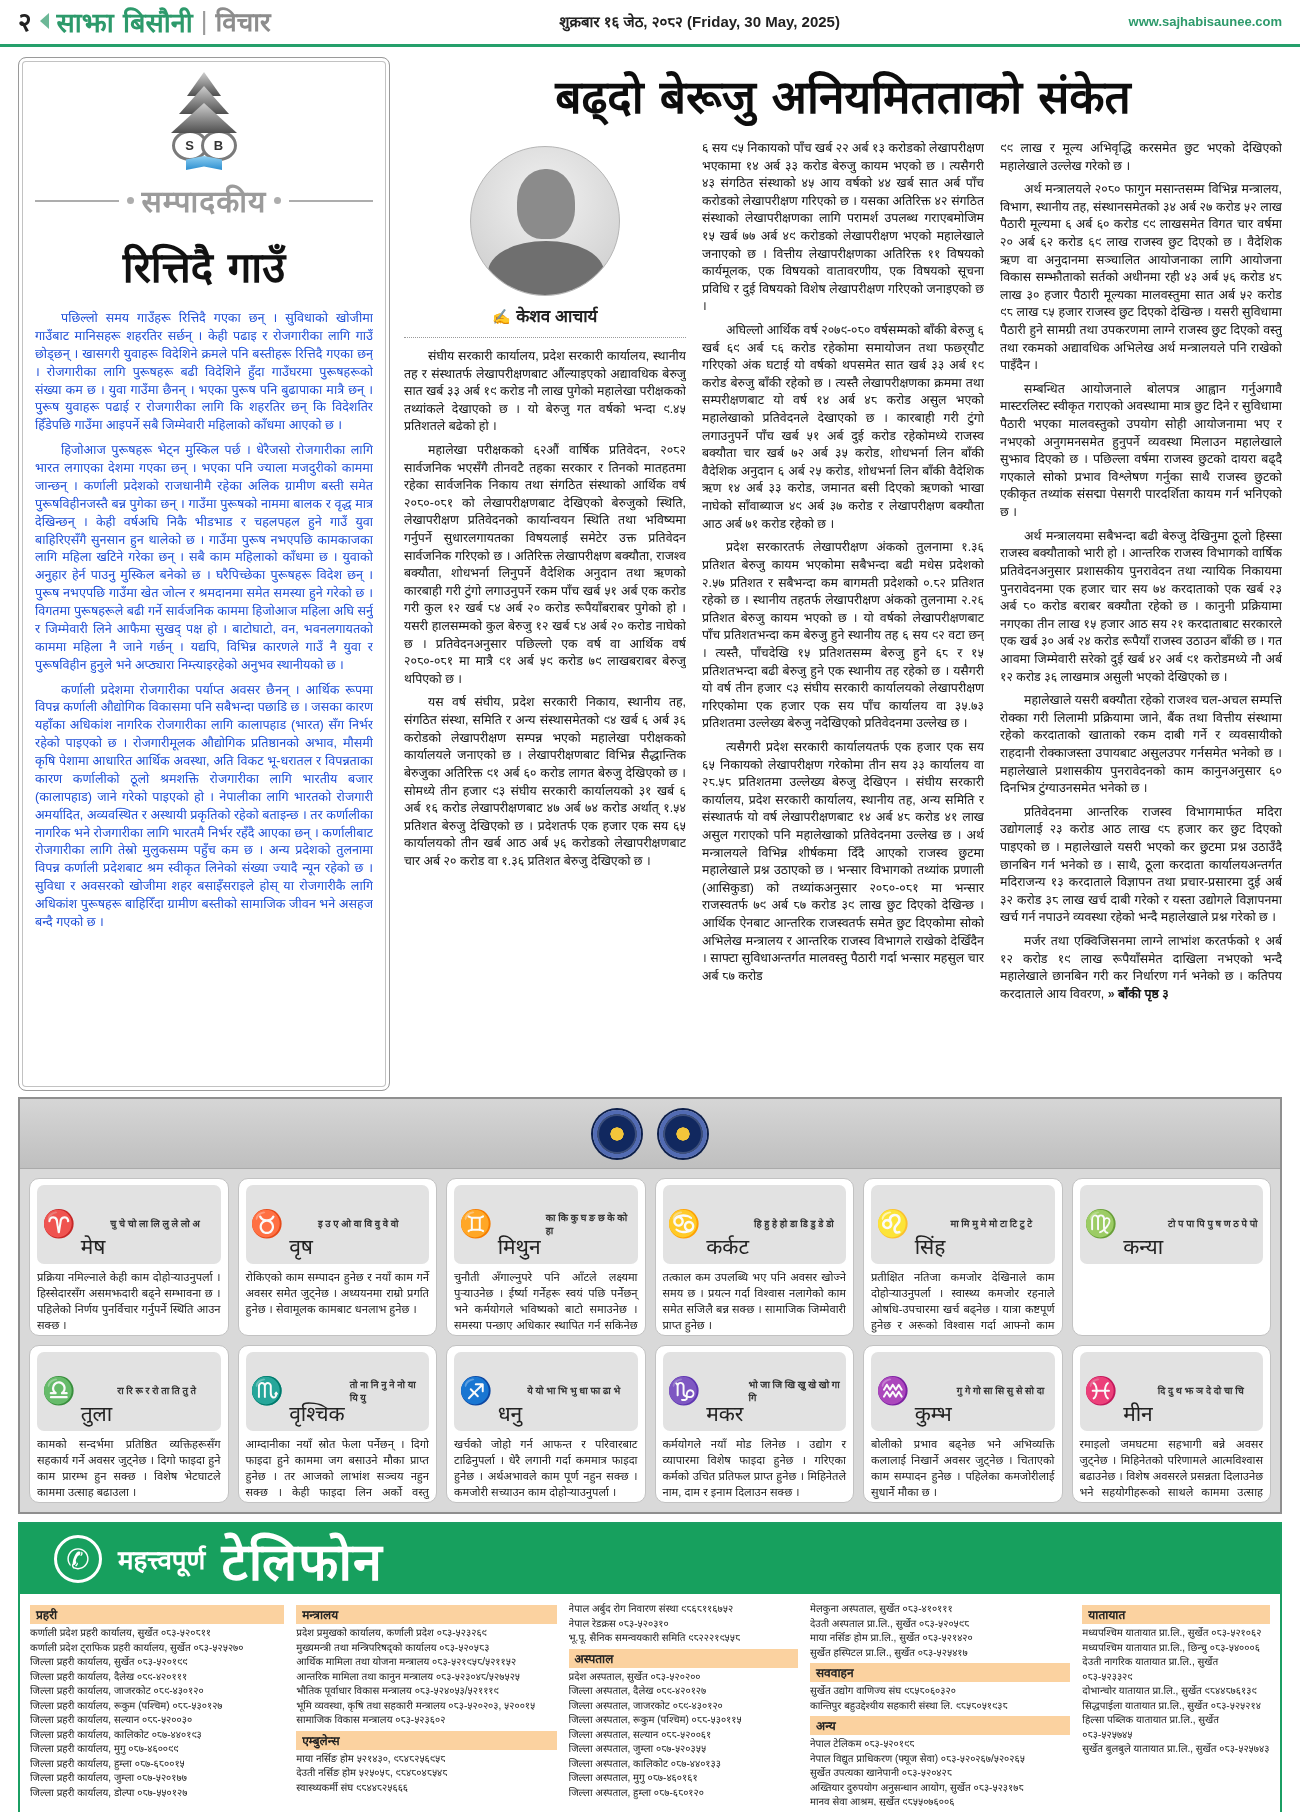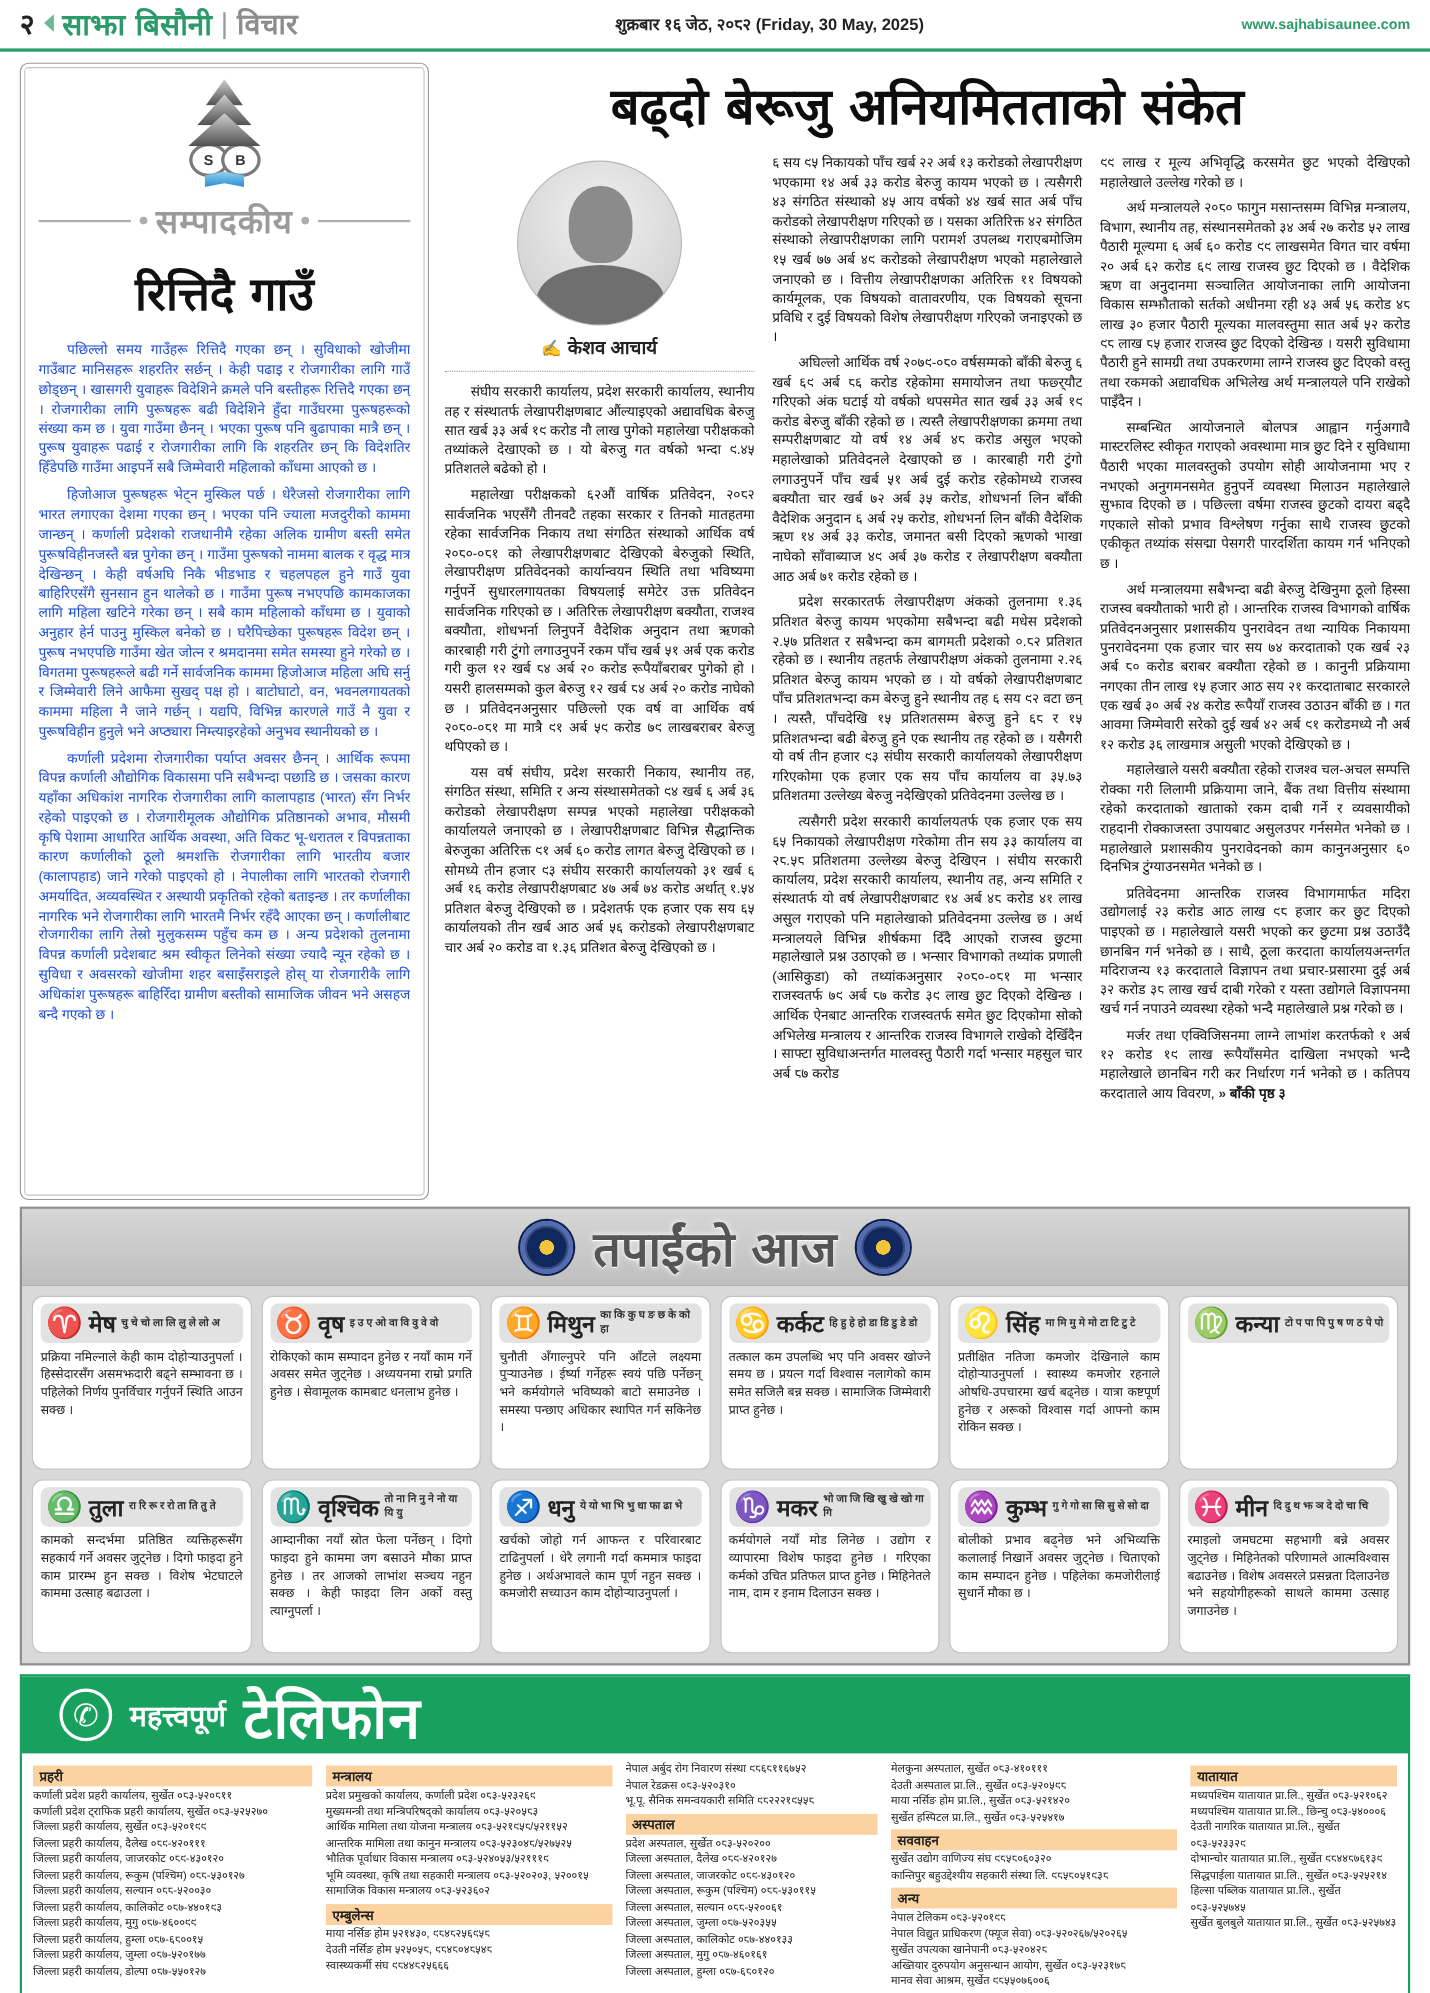--- a/index.html
+++ b/index.html
@@ -59,21 +59,21 @@
 
   
   .horoscope { margin:6px 18px 0; border:2px solid #8f8f8f; background:#d9d9d9; }
   .horo-banner { height:70px; background:linear-gradient(#d6d6d6,#bfbfbf); display:flex; align-items:center; justify-content:center; gap:18px; border-bottom:1px solid #aaa; }
   .mandala { width:48px; height:48px; border-radius:50%; background:radial-gradient(circle, #f3c53a 0 19%, #11285f 20% 58%, #2c4ba3 59% 78%, #11285f 79% 100%); box-shadow:0 0 0 2px #0d1f4a, inset 0 0 0 6px rgba(255,255,255,.18); }
   .horo-title { font-size:44px; font-weight:900; color:#555; text-shadow:0 1px 0 #fff, 0 0 6px #fff; font-family:"DejaVu Serif", serif; }
   .horo-grid { display:grid; grid-template-columns:repeat(6, 1fr); gap:9px; padding:9px; }
   .horo-card { background:#fff; border:1px solid #c2c2c2; border-radius:10px; padding:6px 7px; overflow:hidden; height:158px; }
   .horo-head { background:#e2e2e2; border-radius:7px; display:flex; align-items:center; gap:5px; padding:4px 5px; margin-bottom:6px; }
   .zodiac-glyph { font-size:27px; line-height:1; }
-  .zodiac-name { font-size:21px; font-weight:bold; color:#222; font-family:"DejaVu Serif", serif; white-space:nowrap; }
+  .zodiac-name { font-size:21px; font-weight:normal; color:#222; font-family:"DejaVu Serif", serif; white-space:nowrap;margin-top:43px; }
   .zodiac-letters { font-size:9.6px; line-height:1.35; color:#333; font-weight:bold; }
   .horo-text { font-size:11.2px; line-height:1.42; text-align:justify; color:#1d1d1d; }
 
   
   .telephone { margin:8px 18px 0; border:2px solid #1b9e63; background:#fff; }
   .tel-banner { height:70px; background:#17a05e; display:flex; align-items:center; gap:16px; padding-left:34px; }
   .tel-phone-icon { width:48px; height:48px; border:3px solid #fff; border-radius:50%; display:flex; align-items:center; justify-content:center; color:#fff; font-size:28px; }
   .tel-title-small { color:#fff; font-size:26px; font-weight:bold; }
   .tel-title-big { color:#fff; font-size:52px; font-weight:900; font-family:"DejaVu Serif", serif; letter-spacing:1px; }
   .tel-body { display:flex; gap:12px; padding:8px 10px 10px; height:222px; overflow:hidden; }
@@ -164,21 +164,20 @@
             <p class="art-para">प्रतिवेदनमा आन्तरिक राजस्व विभागमार्फत मदिरा उद्योगलाई २३ करोड आठ लाख ९८ हजार कर छुट दिएको पाइएको छ । महालेखाले यसरी भएको कर छुटमा प्रश्न उठाउँदै छानबिन गर्न भनेको छ । साथै, ठूला करदाता कार्यालयअन्तर्गत मदिराजन्य १३ करदाताले विज्ञापन तथा प्रचार-प्रसारमा दुई अर्ब ३२ करोड ३८ लाख खर्च दाबी गरेको र यस्ता उद्योगले विज्ञापनमा खर्च गर्न नपाउने व्यवस्था रहेको भन्दै महालेखाले प्रश्न गरेको छ ।</p>
             <p class="art-para">मर्जर तथा एक्विजिसनमा लाग्ने लाभांश करतर्फको १ अर्ब १२ करोड १९ लाख रूपैयाँसमेत दाखिला नभएको भन्दै महालेखाले छानबिन गरी कर निर्धारण गर्न भनेको छ । कतिपय करदाताले आय विवरण,<span class="cont"><span class="chev"> » </span><span>बाँकी पृष्ठ ३</span></span></p>
           </div>
       </div>
     </section>
   </main>
 
   <section class="horoscope">
     <div class="horo-banner">
       <span class="mandala"></span>
-      <span class="horo-title">तपाईंको आज</span>
       <span class="mandala"></span>
     </div>
     <div class="horo-grid" id="horo-grid">
         <div class="horo-card">
           <div class="horo-head">
             <span class="zodiac-glyph" style="color: rgb(200, 26, 50);">♈</span>
             <span class="zodiac-name">मेष</span>
             <span class="zodiac-letters">चु चे चो ला लि लु ले लो अ</span>
           </div>
           <p class="horo-text">प्रक्रिया नमिल्नाले केही काम दोहोर्‍याउनुपर्ला । हिस्सेदारसँग असमझदारी बढ्ने सम्भावना छ । पहिलेको निर्णय पुनर्विचार गर्नुपर्ने स्थिति आउन सक्छ ।</p>

